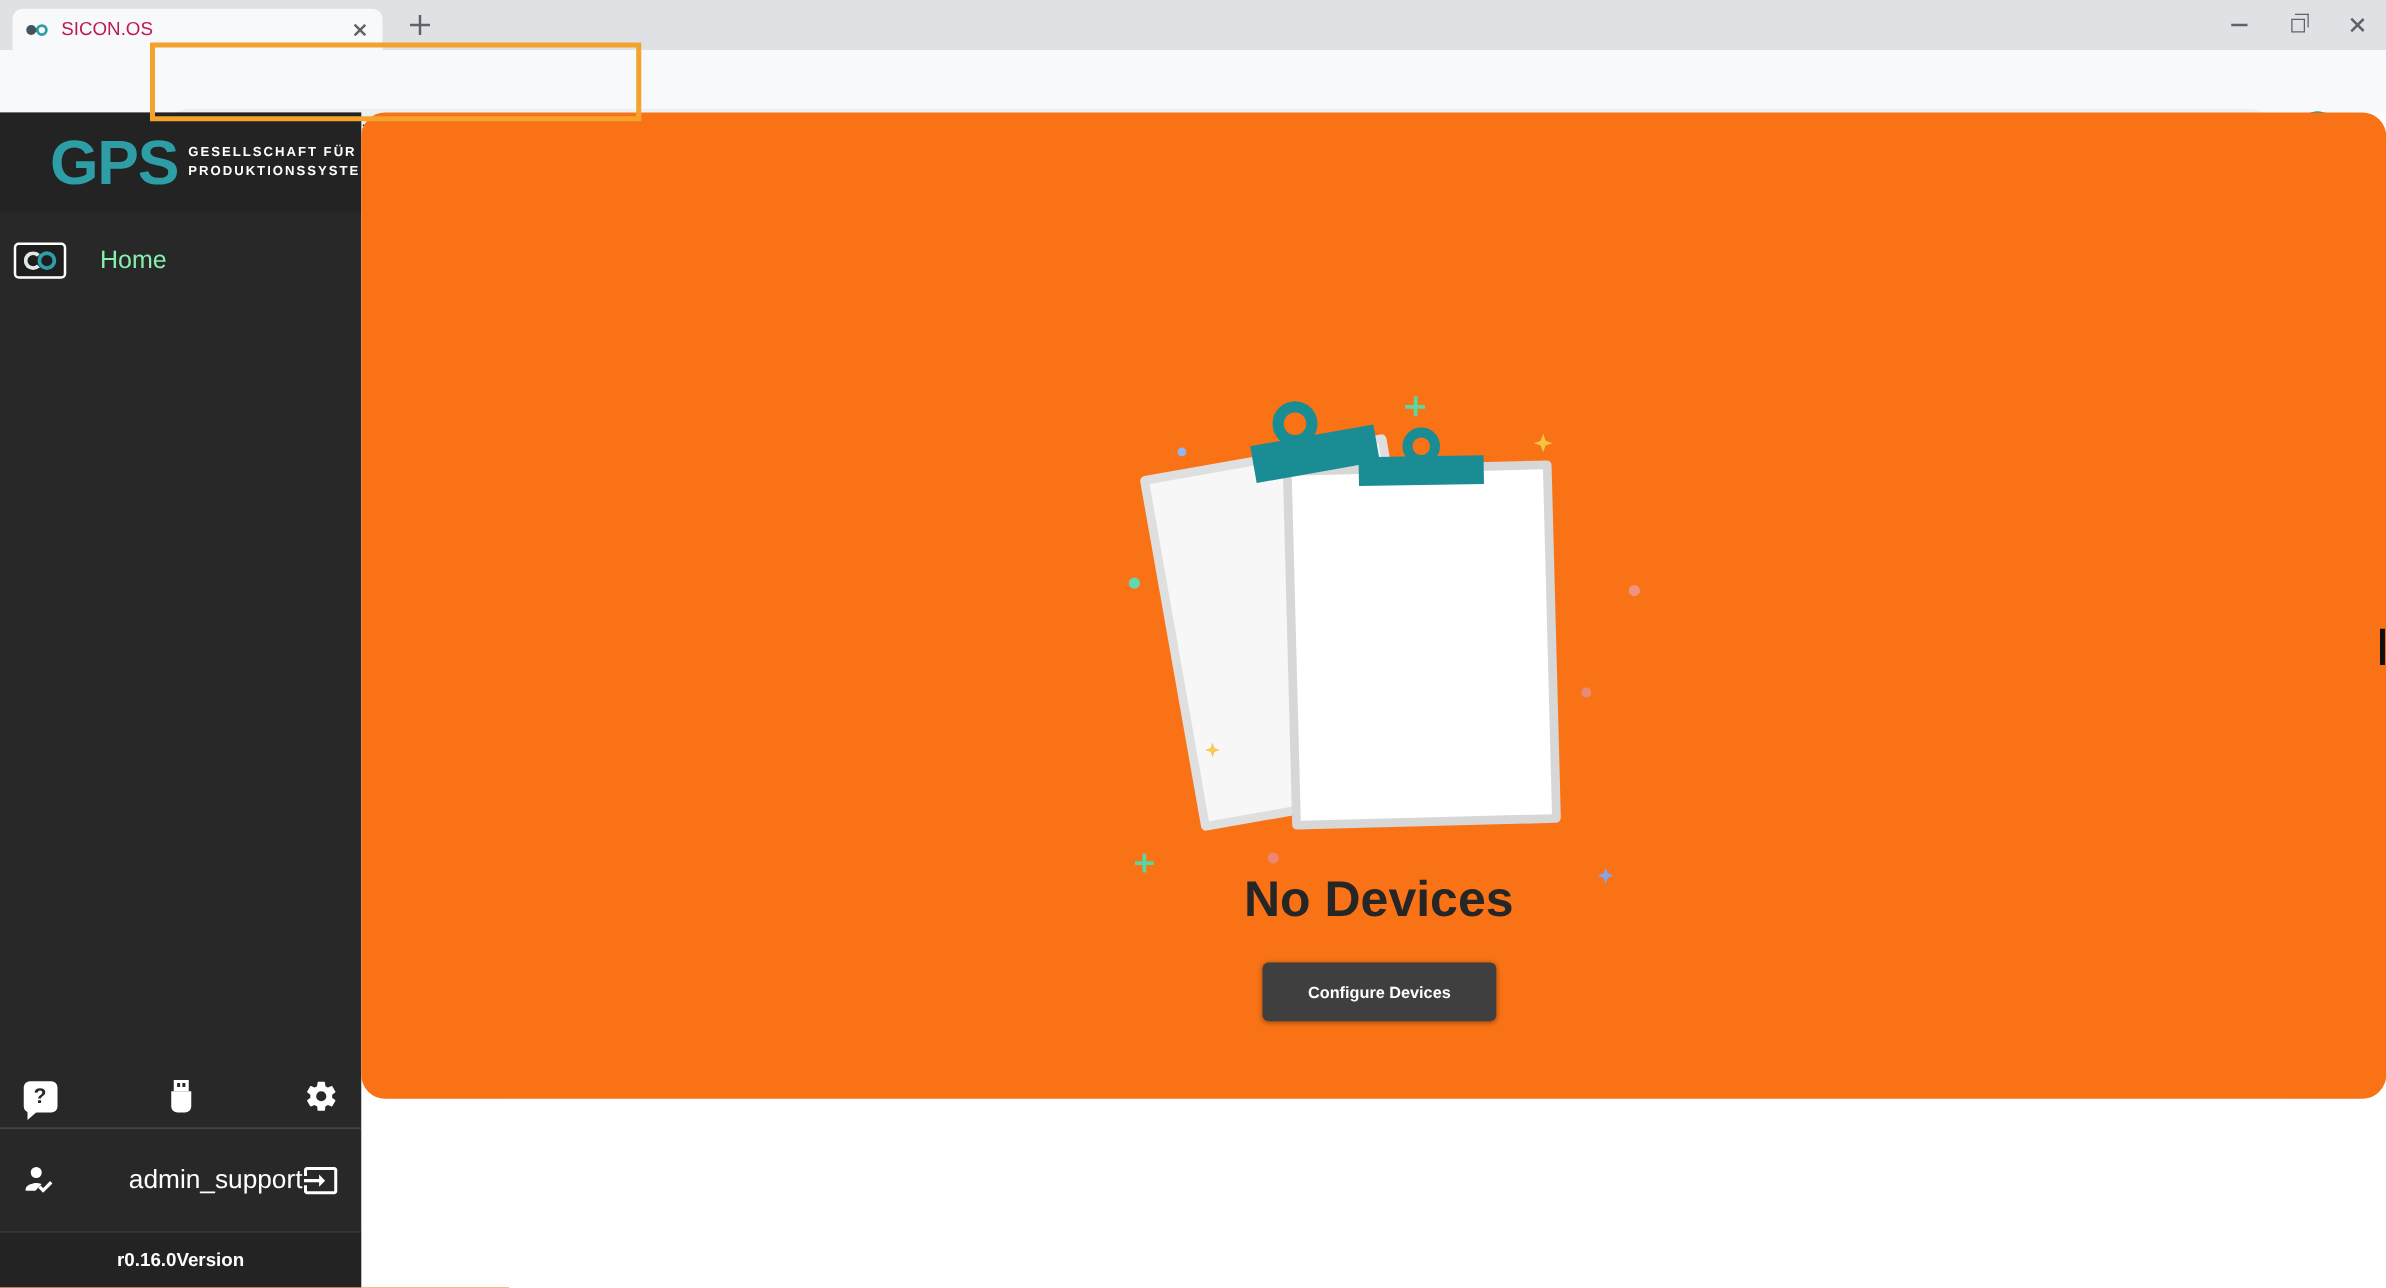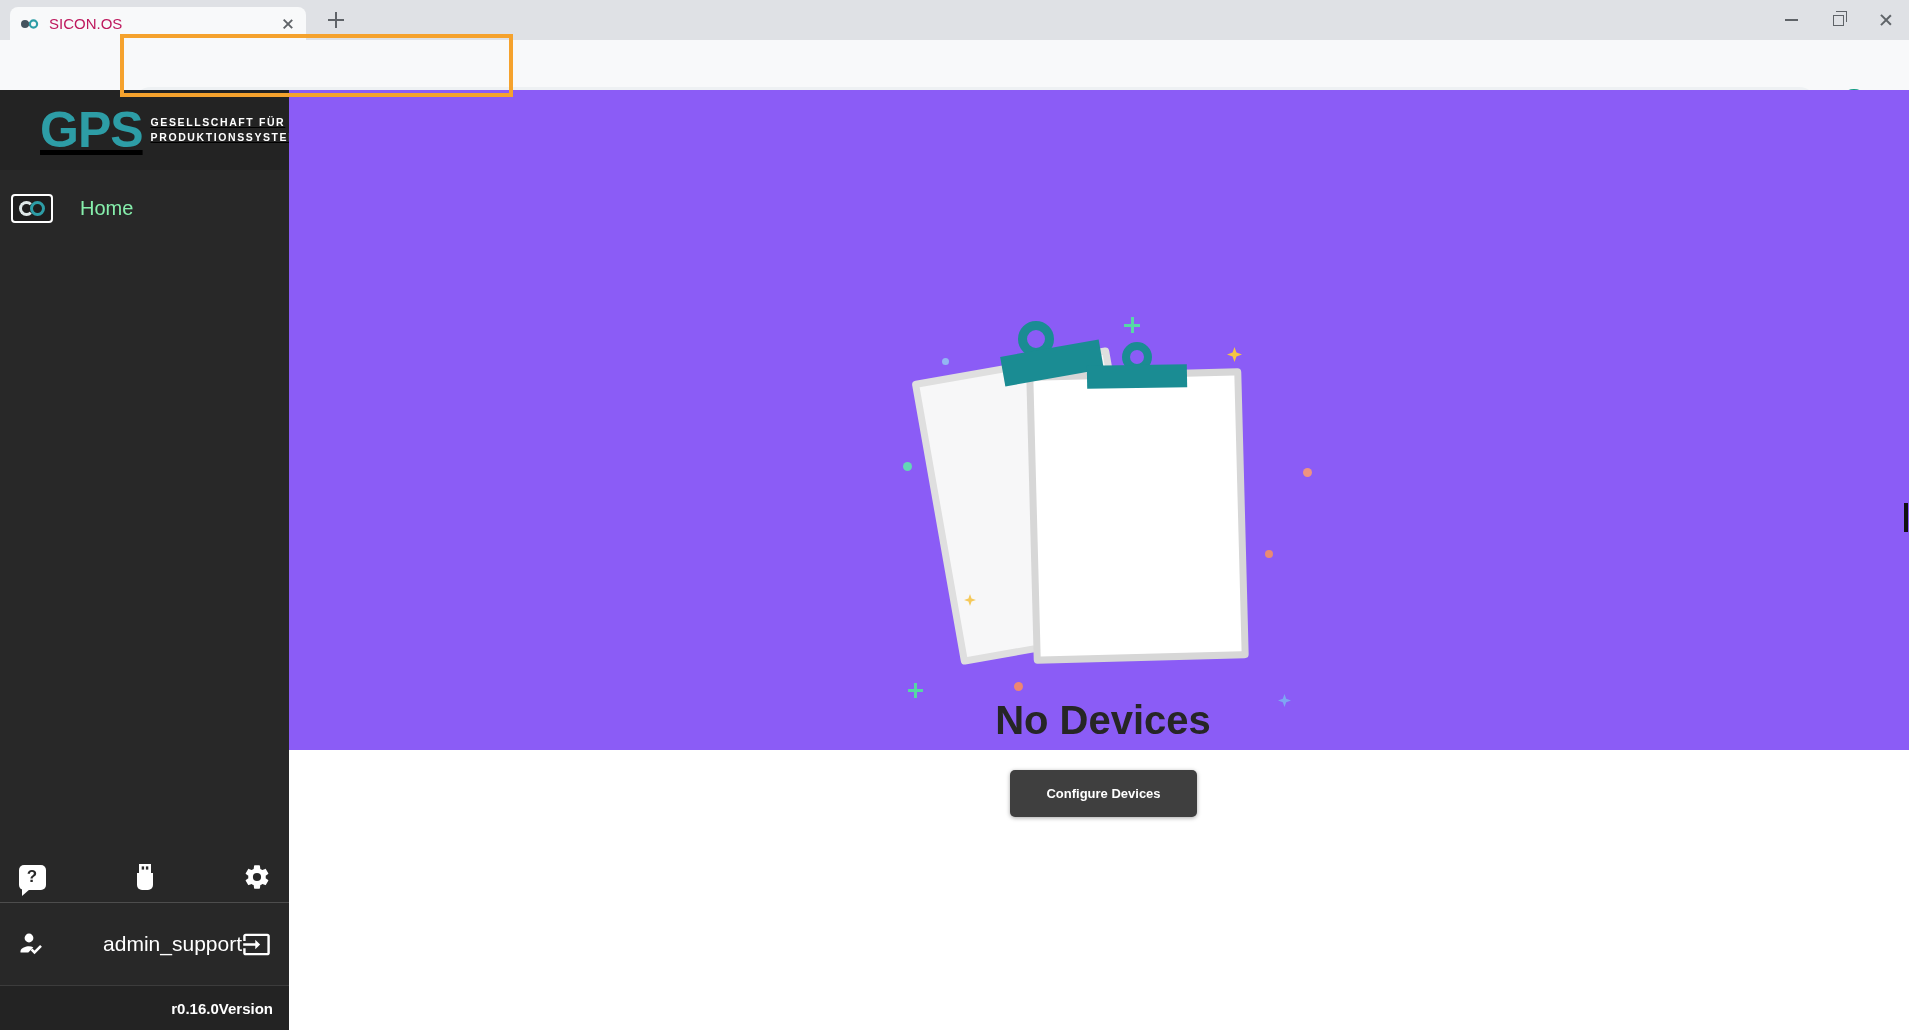--- a/index.html
+++ b/index.html
@@ -43,21 +43,21 @@
   .menu-dots { position:absolute; left:1886px; top:53px; width:12px; height:24px; cursor:pointer;
                display:flex; flex-direction:column; align-items:center; justify-content:center; gap:3px; }
   .menu-dots i { width:3.5px; height:3.5px; border-radius:50%; background:#5f6368; }
 
   .annotation { position:absolute; left:120px; top:34px; width:393px; height:63px;
                 border:4px solid #f5a22d; z-index:60; pointer-events:none; }
 
   
   .sidebar { position:absolute; left:0; top:90px; width:289px; height:940px; background:#282828; overflow:hidden; }
   .side-header { position:absolute; left:0; top:0; width:289px; height:80px; background:#232323;
-                 display:flex; align-items:center; padding-left:18px;text-decoration:underline; }
+                 display:flex; align-items:center; padding-left:18px; }
   .logo-text { font-size:50px; font-weight:bold; color:#2d9da6; letter-spacing:-1px; margin-left:22px; line-height:1; }
   .logo-sub { margin-left:8px; white-space:nowrap; }
   .logo-sub div { font-size:10.5px; font-weight:bold; color:#fff; letter-spacing:1.6px; line-height:1.45; }
   .nav-home { position:absolute; left:0; top:95px; width:289px; height:46px; display:flex; align-items:center;
               padding-left:11px; cursor:pointer; }
   .co-box { width:42px; height:29px; border:2px solid #fff; border-radius:4px; display:flex;
             align-items:center; justify-content:center; background:#1e1e1e; }
   .ring { width:15px; height:15px; border-radius:50%; }
   .ring-c { border:3px solid #dfe9e9; border-right-color:transparent; }
   .ring-o { border:3px solid #2d9da6; margin-left:-4px; }
@@ -68,26 +68,26 @@
   .help-bubble { position:relative; width:27px; height:25px; background:#fff; border-radius:5px;
                  display:flex; align-items:center; justify-content:center; }
   .help-bubble::after { content:""; position:absolute; left:3px; bottom:-6px; width:0; height:0;
                         border-left:8px solid #fff; border-bottom:7px solid transparent; }
   .help-q { font-size:17px; font-weight:bold; color:#282828; }
   .side-divider { position:absolute; left:0; top:812px; width:289px; height:0; border-top:1px solid #4d4d4d; }
   .user-row { position:absolute; left:0; top:813px; width:289px; height:82px; display:flex; align-items:center;
               padding:0 18px; }
   .user-label { flex:1; text-align:right; color:#fff; font-size:21px; }
   .version-bar { position:absolute; left:0; top:895px; width:289px; height:45px; background:#232323;
-                 border-top:1px solid #3c3c3c; display:flex; align-items:center; justify-content:flex-end;
+                 border-top:1px solid #3c3c3c; display:flex; align-items:center; justify-content:center;
                  padding:0 16px; }
   .version-bar span { color:#fff; font-size:15px; font-weight:bold; }
 
   
-  .main { position:absolute; left:289px; top:90px; width:1620px; height:660px; background:#8b5cf6; }
+  .main { position:absolute; left:289px; top:90px; width:1620px; height:789px; background:#f97316;border-radius:19px; }
   .board { position:absolute; border-radius:4px; }
   .board-back { left:646px; top:272px; width:200px; height:288px; background:#f7f7f8; border:7px solid #dfdfdf; transform:rotate(-10deg); }
   .board-front { left:741px; top:281px; width:215px; height:290px; background:#fff; border:7px solid #d7d7d7; transform:rotate(-1.5deg); }
   .clip-rect { position:absolute; background:#1a8c93; }
   .clip-back { left:713px; top:258px; width:100px; height:30px; transform:rotate(-10deg); }
   .clip-front { left:798px; top:275px; width:100px; height:23px; transform:rotate(-1deg); }
   .clip-ring { position:absolute; border-radius:50%; background:transparent; }
   .ring-back { left:729px; top:231px; width:36px; height:36px; border:9px solid #1a8c93; }
   .ring-front { left:833px; top:252px; width:30px; height:30px; border:8px solid #1a8c93; }
 

